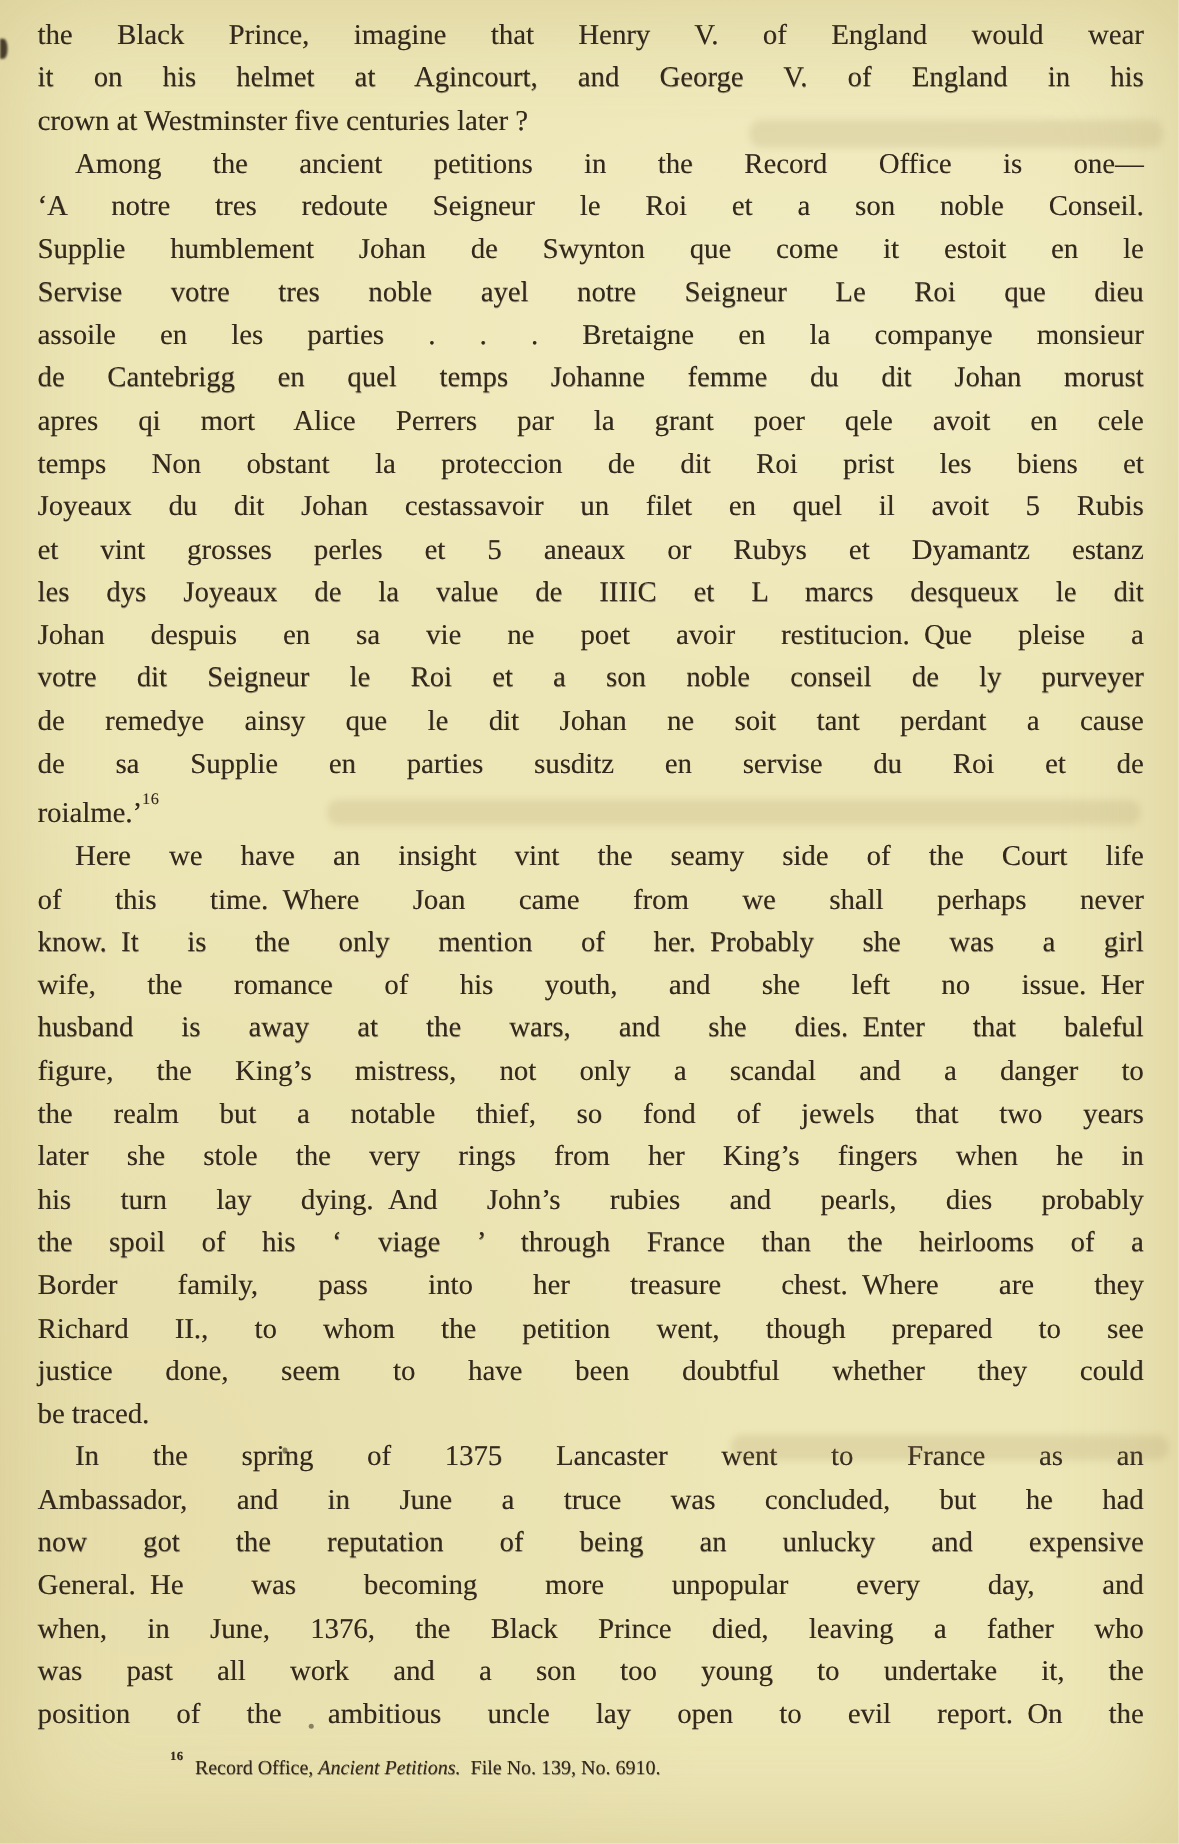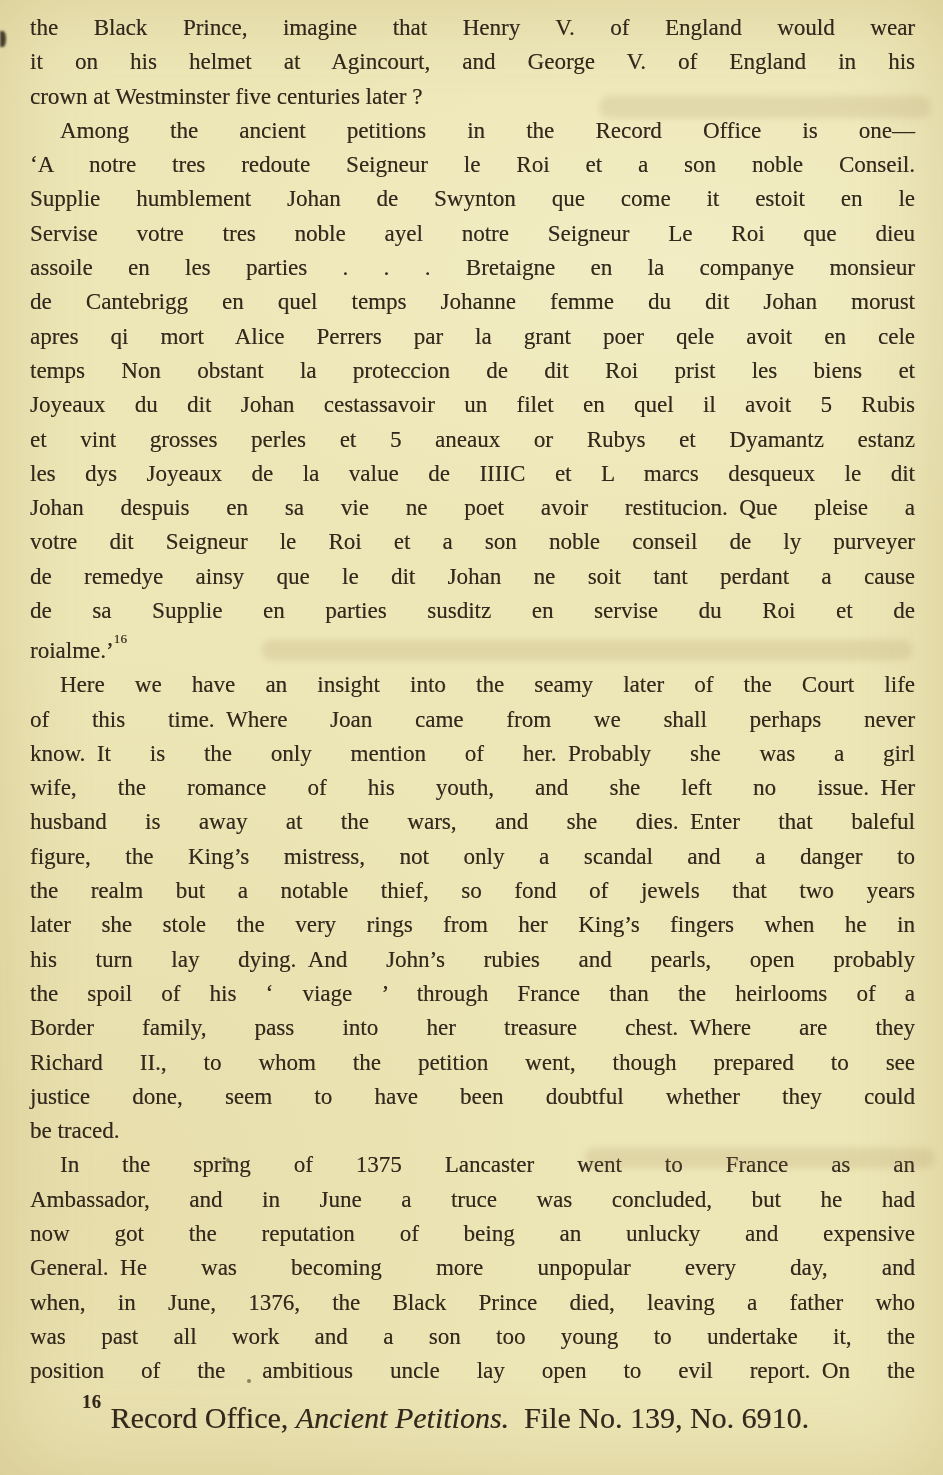--- a/index.html
+++ b/index.html
@@ -28,22 +28,22 @@
   .line { text-align: justify; text-align-last: left; white-space: pre-wrap; }
   .line.just { text-align-last: justify; }
   .line.indent { text-indent: 30px; }
   sup.fn-ref {
     font-size: 0.56em;
     position: relative; top: -0.52em;
     letter-spacing: 0.5px;
   }
   .footnote {
     margin-top: 7px;
-    margin-left: 52px;
-    font-size: 30px;
+    margin-left: 106px;
+    font-size: 16px;
     line-height: 30px;
     text-shadow: 0.3px 0.3px 0.5px rgba(43,34,24,0.45);
   }
   .footnote sup {
     font-size: 0.62em;
     position: relative; top: -0.45em;
     margin-right: 9px;
     font-weight: bold;
     letter-spacing: 0.5px;
   }
@@ -94,29 +94,29 @@
       <div class="line just">apres qi mort Alice Perrers par la grant poer qele avoit en cele</div>
       <div class="line just">temps Non obstant la proteccion de dit Roi prist les biens et</div>
       <div class="line just">Joyeaux du dit Johan cestassavoir un filet en quel il avoit 5 Rubis</div>
       <div class="line just">et vint grosses perles et 5 aneaux or Rubys et Dyamantz estanz</div>
       <div class="line just">les dys Joyeaux de la value de IIIIC et L marcs desqueux le dit</div>
       <div class="line just">Johan despuis en sa vie ne poet avoir restitucion. Que pleise a</div>
       <div class="line just">votre dit Seigneur le Roi et a son noble conseil de ly purveyer</div>
       <div class="line just">de remedye ainsy que le dit Johan ne soit tant perdant a cause</div>
       <div class="line just">de sa Supplie en parties susditz en servise du Roi et de</div>
       <div class="line">roialme.’<sup class="fn-ref">16</sup></div>
-      <div class="line just indent">Here we have an insight into the seamy later of the Court life</div>
+      <div class="line just indent">Here we have an insight vint the seamy side of the Court life</div>
       <div class="line just">of this time. Where Joan came from we shall perhaps never</div>
       <div class="line just">know. It is the only mention of her. Probably she was a girl</div>
       <div class="line just">wife, the romance of his youth, and she left no issue. Her</div>
       <div class="line just">husband is away at the wars, and she dies. Enter that baleful</div>
       <div class="line just">figure, the King’s mistress, not only a scandal and a danger to</div>
       <div class="line just">the realm but a notable thief, so fond of jewels that two years</div>
       <div class="line just">later she stole the very rings from her King’s fingers when he in</div>
-      <div class="line just">his turn lay dying. And John’s rubies and pearls, open probably</div>
+      <div class="line just">his turn lay dying. And John’s rubies and pearls, dies probably</div>
       <div class="line just">the spoil of his ‘ viage ’ through France than the heirlooms of a</div>
       <div class="line just">Border family, pass into her treasure chest. Where are they</div>
       <div class="line just">Richard II., to whom the petition went, though prepared to see</div>
       <div class="line just">justice done, seem to have been doubtful whether they could</div>
       <div class="line">be traced.</div>
       <div class="line just indent">In the spring of 1375 Lancaster went to France as an</div>
       <div class="line just">Ambassador, and in June a truce was concluded, but he had</div>
       <div class="line just">now got the reputation of being an unlucky and expensive</div>
       <div class="line just">General. He was becoming more unpopular every day, and</div>
       <div class="line just">when, in June, 1376, the Black Prince died, leaving a father who</div>

